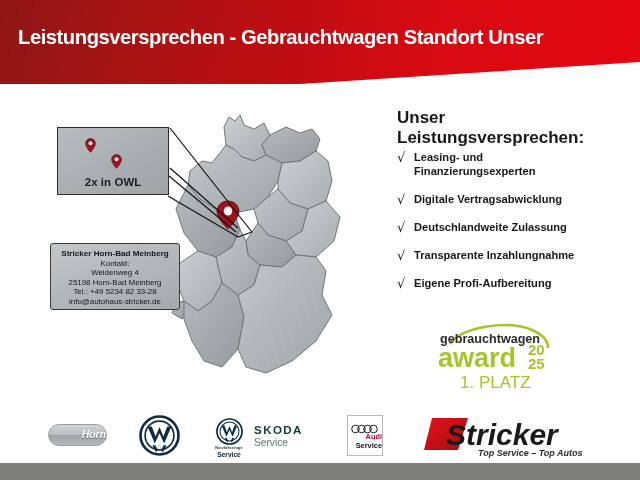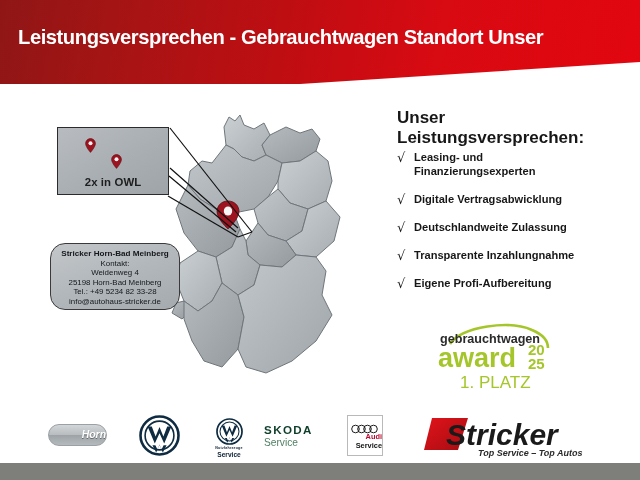--- a/index.html
+++ b/index.html
@@ -48,21 +48,21 @@
   .pin-a{left:27px;top:10px;}
   .pin-b{left:53px;top:26px;}
 
   
   .leaders{position:absolute;left:0;top:0;width:640px;height:480px;pointer-events:none;}
 
   
   .addr-box{
     position:absolute;left:50px;top:243px;width:130px;height:67px;
     background:linear-gradient(160deg,#c3c7ca 0%,#b2b7bb 50%,#a5aaae 100%);
-    border:1.4px solid #3a3a3a;border-radius:15px;box-sizing:border-box;
+    border:1.4px solid #3a3a3a;border-radius:3px;box-sizing:border-box;
     padding:5px 4px 0 4px;text-align:center;
   }
   .addr-box .ln{font-size:7.9px;color:#14181c;line-height:9.6px;white-space:nowrap;}
   .addr-box .ln.hd{font-weight:bold;font-size:8.1px;}
 
   
   .promise{position:absolute;left:397px;top:108px;width:238px;}
   .promise-title{font-size:17px;font-weight:bold;color:#171717;margin-bottom:3px;}
   .p-item{display:flex;align-items:flex-start;margin-bottom:14.5px;}
   .p-check{
@@ -86,21 +86,21 @@
     font-size:10.4px;font-style:italic;font-weight:bold;color:#ffffff;
     text-shadow:0 1px 0 rgba(90,95,99,.85);
   }
 
   .logo-vw{position:absolute;left:139px;top:415px;width:41px;height:41px;}
   .logo-vwn{position:absolute;left:203px;top:418px;width:52px;height:40px;text-align:center;}
   .logo-vwn .vwn-mark{width:27px;height:27px;margin:0 auto;}
   .logo-vwn .vwn-t1{font-size:3.6px;font-weight:bold;color:#0b1f33;letter-spacing:.2px;margin-top:1px;}
   .logo-vwn .vwn-t2{font-size:6.6px;font-weight:bold;color:#0b1f33;margin-top:1px;}
 
-  .logo-skoda{position:absolute;left:264px;top:424px;width:62px;text-align:left;}
+  .logo-skoda{position:absolute;left:254px;top:424px;width:62px;text-align:left;}
   .logo-skoda .sk1{font-size:11.6px;font-weight:bold;color:#0e3e2a;letter-spacing:1.4px;line-height:12px;}
   .logo-skoda .sk2{font-size:10.2px;color:#4f7f63;line-height:11px;margin-top:1px;}
 
   .logo-audi{
     position:absolute;left:347px;top:415px;width:36px;height:41px;
     background:#fff;border:1px solid #b9b9b9;box-sizing:border-box;text-align:right;
   }
   .logo-audi .rings{width:28px;height:10px;margin:4px auto 0;}
   .logo-audi .a1{font-size:7.4px;font-weight:bold;color:#bb0a30;line-height:8.5px;margin-top:3px;}
   .logo-audi .a2{font-size:7.4px;font-weight:bold;color:#111;line-height:8.5px;}

